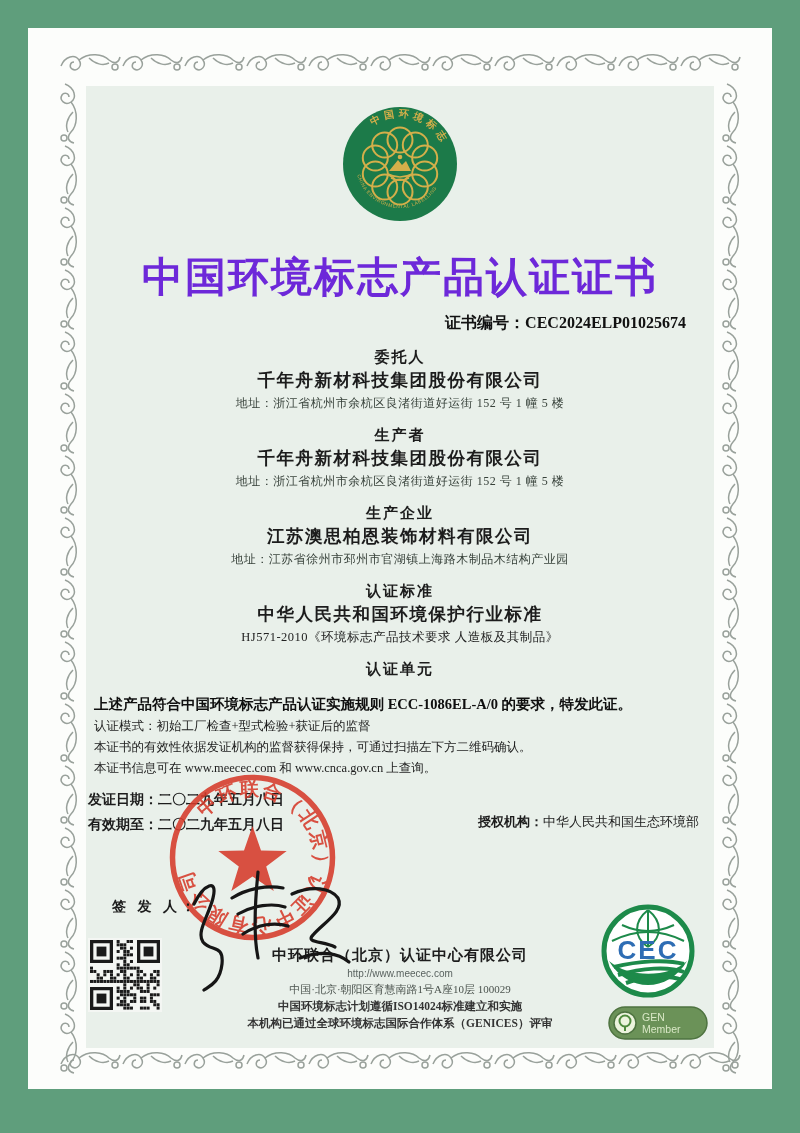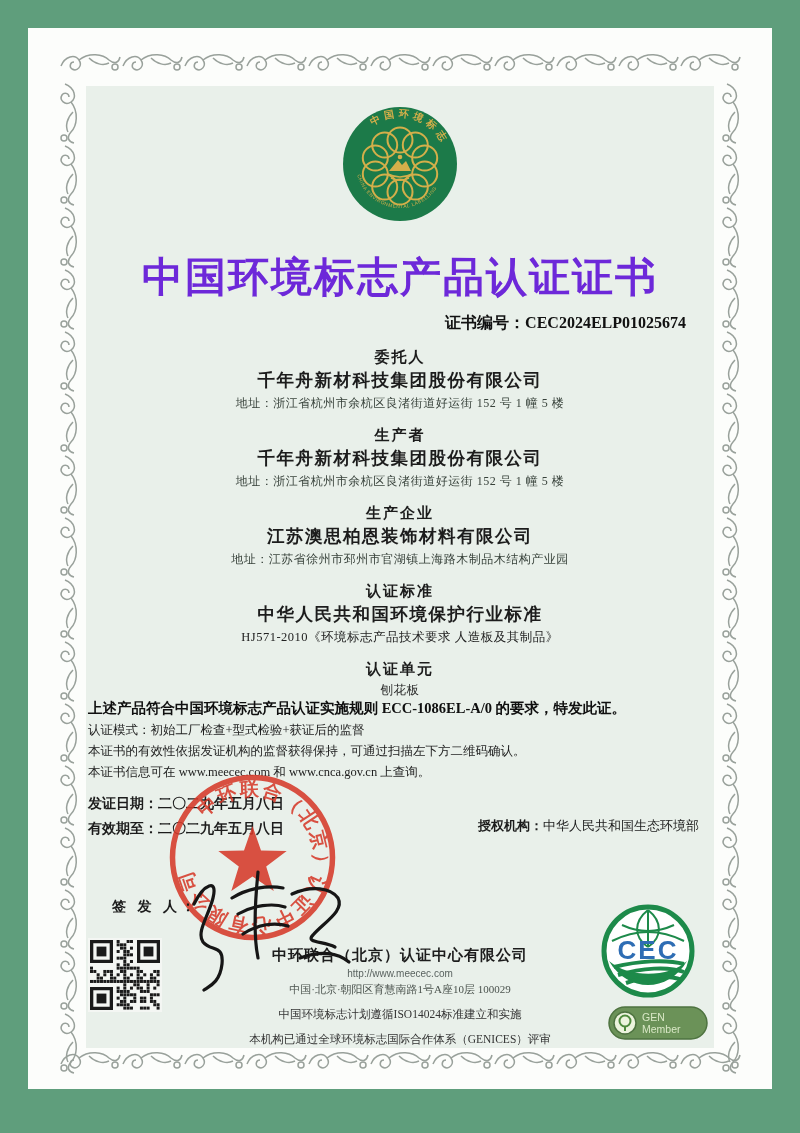--- a/index.html
+++ b/index.html
@@ -15,36 +15,36 @@
     background:#e9f0ea; text-align:center;
   }
   .orn{position:absolute; overflow:visible;}
   .logo-wrap{padding-top:18px;}
   .title{margin:22px 0 0 0; font-size:41px; font-weight:900; letter-spacing:2px; color:#6d28d9;}
   .cert-no{margin-top:8px; padding-right:28px; text-align:right; font-size:16px; font-weight:bold; color:#111;}
   .sec-label{margin-top:14px; font-size:15px; font-weight:bold; letter-spacing:2px;}
   .sec-value{margin-top:1px; font-size:17.5px; font-weight:bold; letter-spacing:1.5px;}
   .sec-addr{margin-top:3px; font-size:12px; color:#37413a; letter-spacing:0.5px;}
   .sec-sub{margin-top:3px; font-size:12.5px; color:#222; letter-spacing:0.5px;}
-  .statement{padding:0 2px; text-align:left;}
+  .statement{margin-top:16px; padding:0 8px; text-align:left;}
   .st-main{font-size:14.5px; font-weight:bold; color:#0f0f0f;}
   .st-line{margin-top:4px; font-size:12.5px; color:#1d1d1d;}
   .dates{position:relative; margin-top:14px; padding-left:2px; text-align:left;}
   .date-line{margin-top:7px; font-size:14px; font-weight:bold;}
   .authority{position:absolute; left:392px; top:22px; font-size:13px;}
   .authority .lab{font-weight:bold;}
   .signer{position:absolute; left:112px; top:898px; font-size:14px; font-weight:bold; letter-spacing:4px; z-index:7;}
   .seal{position:absolute; left:165px; top:770px; z-index:5; opacity:0.88;}
   .signature{position:absolute; left:172px; top:842px; z-index:6;}
   .qr{position:absolute; left:88px; top:938px; z-index:4;}
   .footer{position:absolute; left:86px; top:946px; width:628px; text-align:center; z-index:3;}
   .f-org{font-size:15px; font-weight:bold; letter-spacing:1px;}
   .f-url{margin-top:3px; font-size:10px; color:#5a6360; font-family:"Liberation Sans","DejaVu Sans",sans-serif;}
   .f-addr{margin-top:3px; font-size:11px; color:#4a524d;}
-  .f-note{margin-top:10px; font-size:11.5px; color:#333;}
+  .f-note{margin-top:2px; font-size:11.5px; color:#333;font-weight:bold;}
   .cec-logo{position:absolute; left:600px; top:903px; z-index:4;}
   .gen-badge{position:absolute; left:608px; top:1006px; z-index:4;}
   .watermark{position:absolute; left:160px; top:330px; z-index:0; opacity:0.05;}
   .content > *{position:relative; z-index:1;}
 </style>
 </head>
 <body>
 
 <div class="page">
 
@@ -205,21 +205,20 @@
       <div class="sec-value">江苏澳思柏恩装饰材料有限公司</div>
       <div class="sec-addr">地址：江苏省徐州市邳州市官湖镇上海路木制品木结构产业园</div>
     </div>
     <div>
       <div class="sec-label">认证标准</div>
       <div class="sec-value">中华人民共和国环境保护行业标准</div>
       <div class="sec-sub">HJ571-2010《环境标志产品技术要求 人造板及其制品》</div>
     </div>
     <div>
       <div class="sec-label">认证单元</div>
-      <div class="sec-sub">刨花板</div>
     </div>
 
     <div class="statement">
       <div class="st-main">上述产品符合中国环境标志产品认证实施规则 ECC-1086EL-A/0 的要求，特发此证。</div>
       <div class="st-line">认证模式：初始工厂检查+型式检验+获证后的监督</div>
       <div class="st-line">本证书的有效性依据发证机构的监督获得保持，可通过扫描左下方二维码确认。</div>
       <div class="st-line">本证书信息可在 www.meecec.com 和 www.cnca.gov.cn 上查询。</div>
     </div>
 
     <div class="dates">

